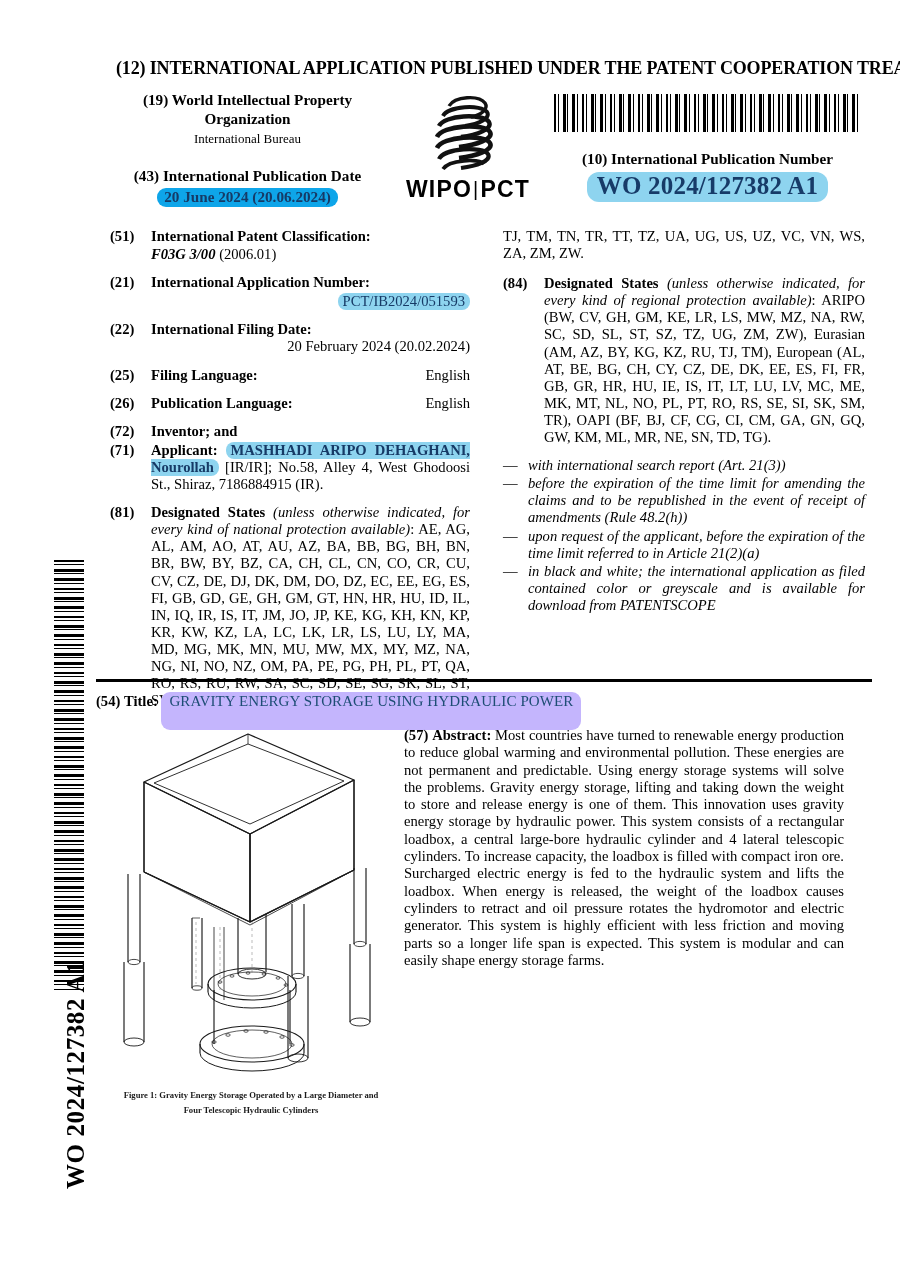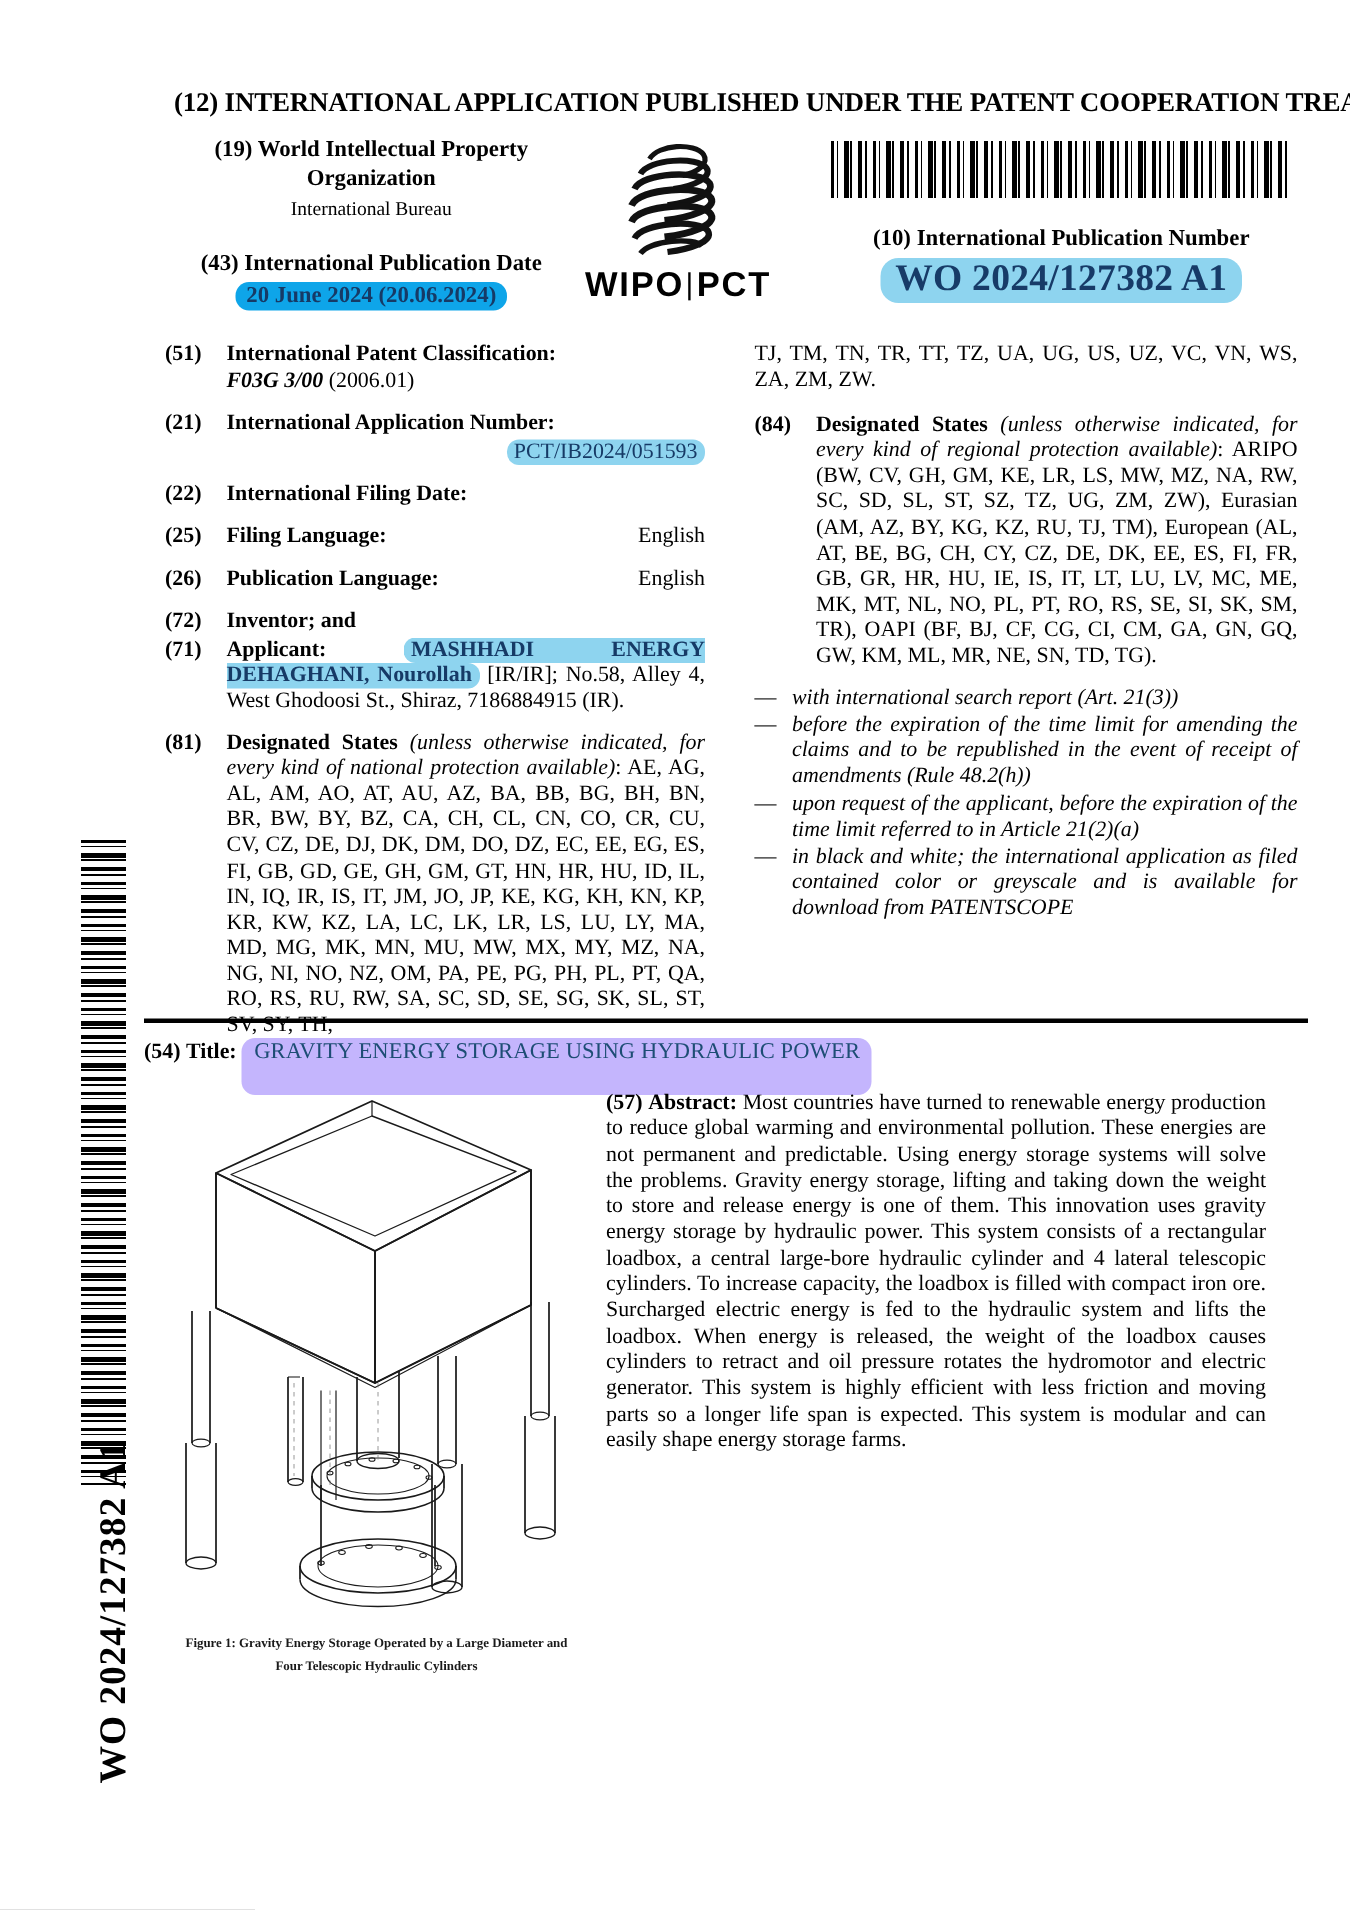--- a/index.html
+++ b/index.html
@@ -108,21 +108,21 @@
     color: #163a66;
     background: #0ea5e9;
     border-radius: 9px;
     padding: 0px 7px 1px 7px;
     margin-top: 3px;
   }
 
   
   .mh-logo {
     position: absolute;
-    left: 267px;
+    left: 283px;
     top: 2px;
     width: 150px;
     height: 118px;
   }
   .mh-logo svg { display: block; }
   .wipo-word {
     position: absolute;
     left: 0;
     top: 84px;
     width: 150px;
@@ -400,20 +400,21 @@
           <span class="num">(21)</span>
           <b>International Application Number:</b>
           <span class="right-indent" style="margin-top:2px;">
             <span class="hl">PCT/IB2024/051593</span>
           </span>
         </div>
 
         <div class="fld">
           <span class="num">(22)</span>
           <b>International Filing Date:</b>
+          <span class="right-indent">20 February 2024 (20.02.2024)</span>
         </div>
 
         <div class="fld">
           <span class="num">(25)</span>
           <b>Filing Language:</b>
           <span style="float:right;">English</span>
         </div>
 
         <div class="fld">
           <span class="num">(26)</span>
@@ -422,21 +423,21 @@
         </div>
 
         <div class="fld tight">
           <span class="num">(72)</span>
           <b>Inventor; and</b>
         </div>
 
         <div class="fld">
           <span class="num">(71)</span>
           <b>Applicant:</b>
-          <span class="hl" style="font-weight:bold;">MASHHADI ENERGY DEHAGHANI, Nourollah</span>
+          <span class="hl" style="font-weight:bold;">MASHHADI ARIPO DEHAGHANI, Nourollah</span>
           <span>[IR/IR]; No.58, Alley 4, West Ghodoosi St., Shiraz, 7186884915 (IR).</span>
         </div>
 
         <div class="fld">
           <span class="num">(81)</span>
           <b>Designated States</b>
           <i>(unless otherwise indicated, for every kind of national protection available)</i><span>: AE, AG, AL, AM, AO, AT, AU, AZ, BA, BB, BG, BH, BN, BR, BW, BY, BZ, CA, CH, CL, CN, CO, CR, CU, CV, CZ, DE, DJ, DK, DM, DO, DZ, EC, EE, EG, ES, FI, GB, GD, GE, GH, GM, GT, HN, HR, HU, ID, IL, IN, IQ, IR, IS, IT, JM, JO, JP, KE, KG, KH, KN, KP, KR, KW, KZ, LA, LC, LK, LR, LS, LU, LY, MA, MD, MG, MK, MN, MU, MW, MX, MY, MZ, NA, NG, NI, NO, NZ, OM, PA, PE, PG, PH, PL, PT, QA, RO, RS, RU, RW, SA, SC, SD, SE, SG, SK, SL, ST, SV, SY, TH,</span>
         </div>
 
       </div>

